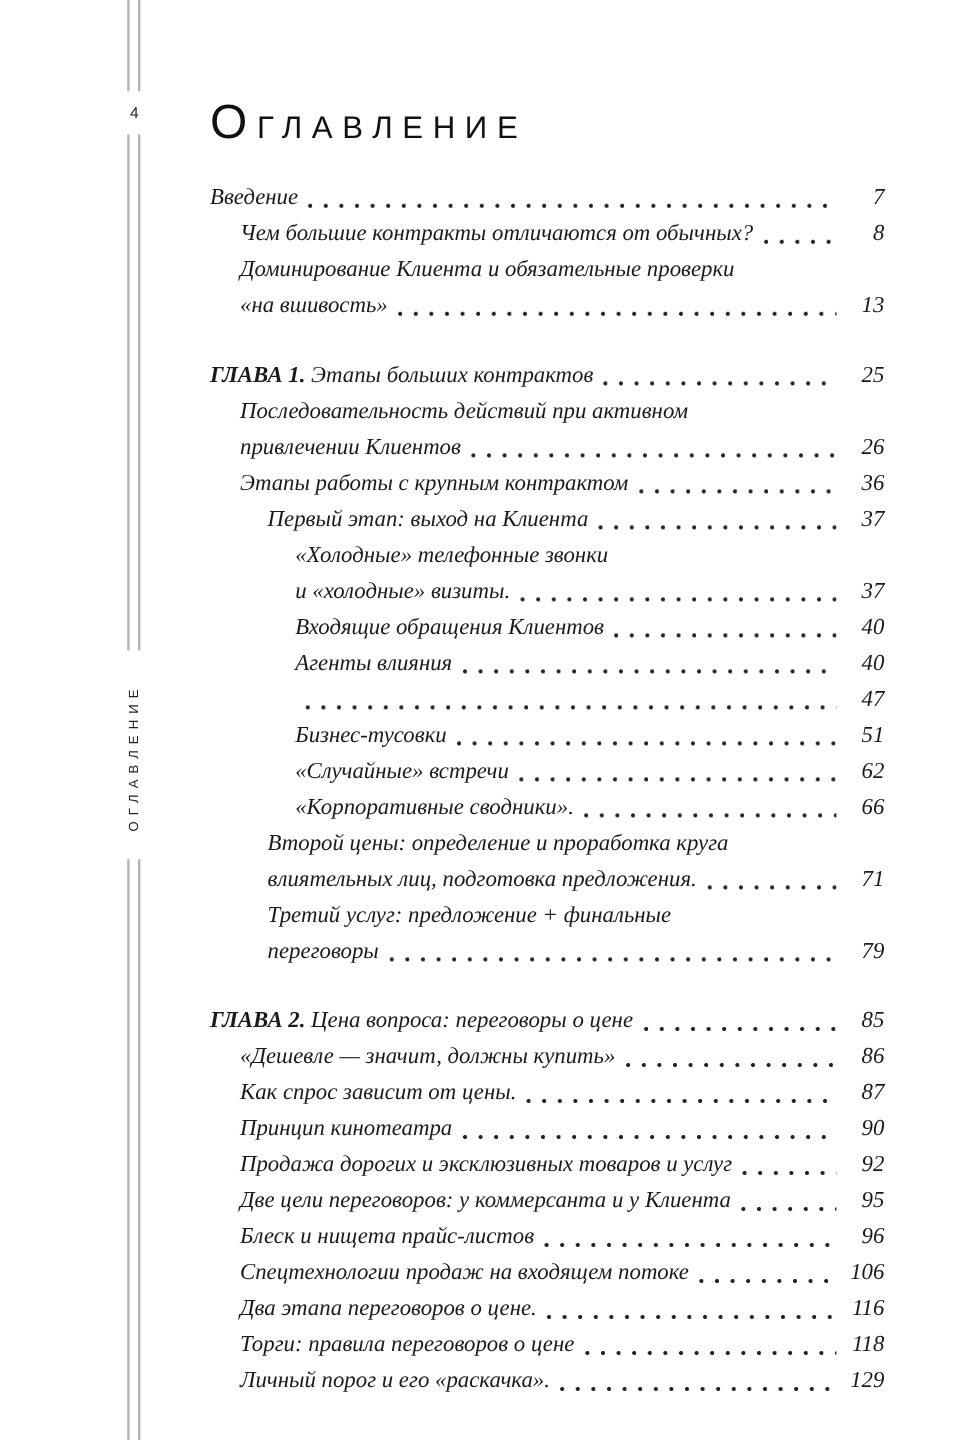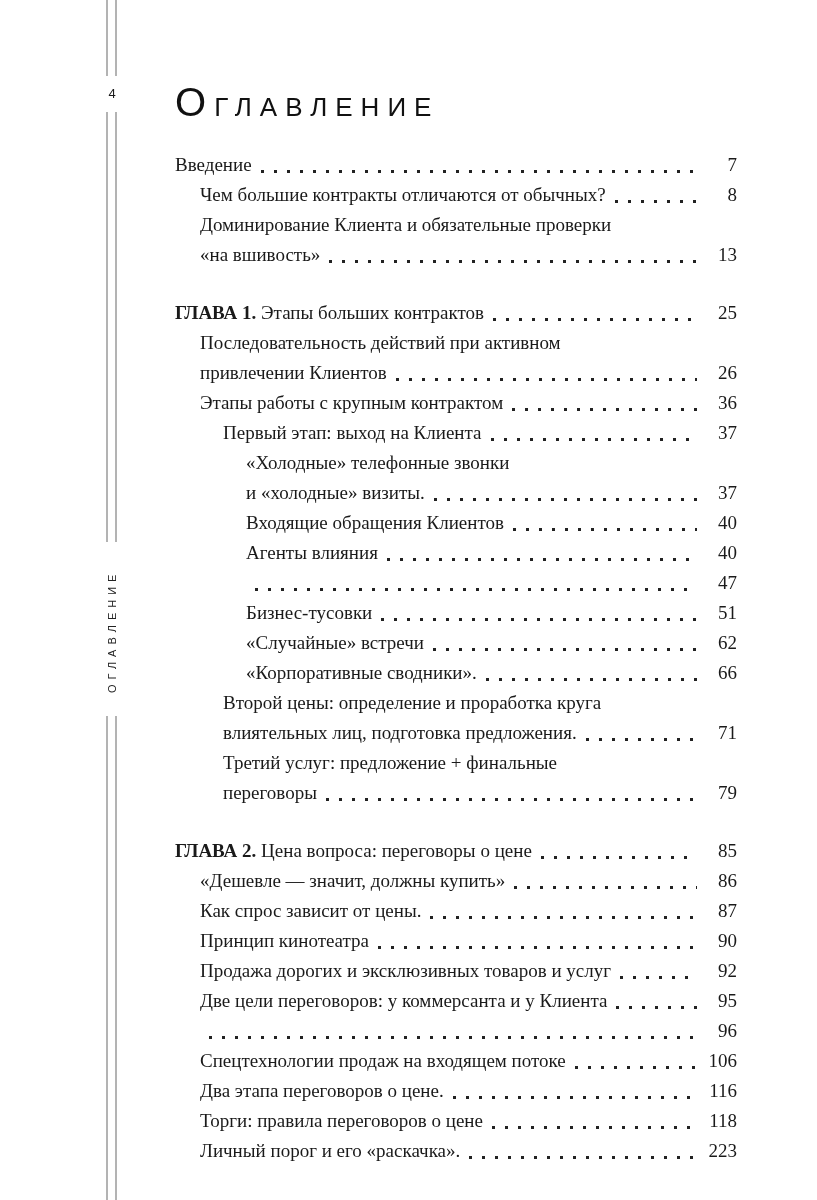--- a/index.html
+++ b/index.html
@@ -79,21 +79,21 @@
     line-height: 30px;
   }
 
   .entry { }
   .entry.chapter { margin-top: 28px; }
   .indent-0 { padding-left: 0; }
   .indent-1 { padding-left: 25px; }
   .indent-2 { padding-left: 48px; }
   .indent-3 { padding-left: 71px; }
 
-  .row { display: flex; align-items: baseline; }
+  .row { display: flex; align-items: baseline; font-style: italic; }
   .txt { white-space: nowrap; }
   .prefix { font-weight: bold; }
 
   .leader {
     flex: 1 1 auto;
     min-width: 18px;
     align-self: flex-end;
     height: 5px;
     margin: 0 4px 6px 8px;
     background-image: radial-gradient(circle at 2.5px 2.5px, #222222 1.5px, rgba(0,0,0,0) 1.9px);
@@ -284,20 +284,21 @@
       </div>
       <div class="entry indent-1">
         <div class="row">
           <span class="txt">Две цели переговоров: у коммерсанта и у Клиента</span>
           <span class="leader"></span>
           <span class="pg">95</span>
         </div>
       </div>
       <div class="entry indent-1">
         <div class="row">
+          <span class="txt">Блеск и нищета прайс-листов</span>
           <span class="leader"></span>
           <span class="pg">96</span>
         </div>
       </div>
       <div class="entry indent-1">
         <div class="row">
           <span class="txt">Спецтехнологии продаж на входящем потоке</span>
           <span class="leader"></span>
           <span class="pg">106</span>
         </div>
@@ -313,17 +314,17 @@
         <div class="row">
           <span class="txt">Торги: правила переговоров о цене</span>
           <span class="leader"></span>
           <span class="pg">118</span>
         </div>
       </div>
       <div class="entry indent-1">
         <div class="row">
           <span class="txt">Личный порог и его «раскачка».</span>
           <span class="leader"></span>
-          <span class="pg">223</span>
+          <span class="pg">129</span>
         </div>
       </div>
     </div>
 </div>
 
 </body></html>

